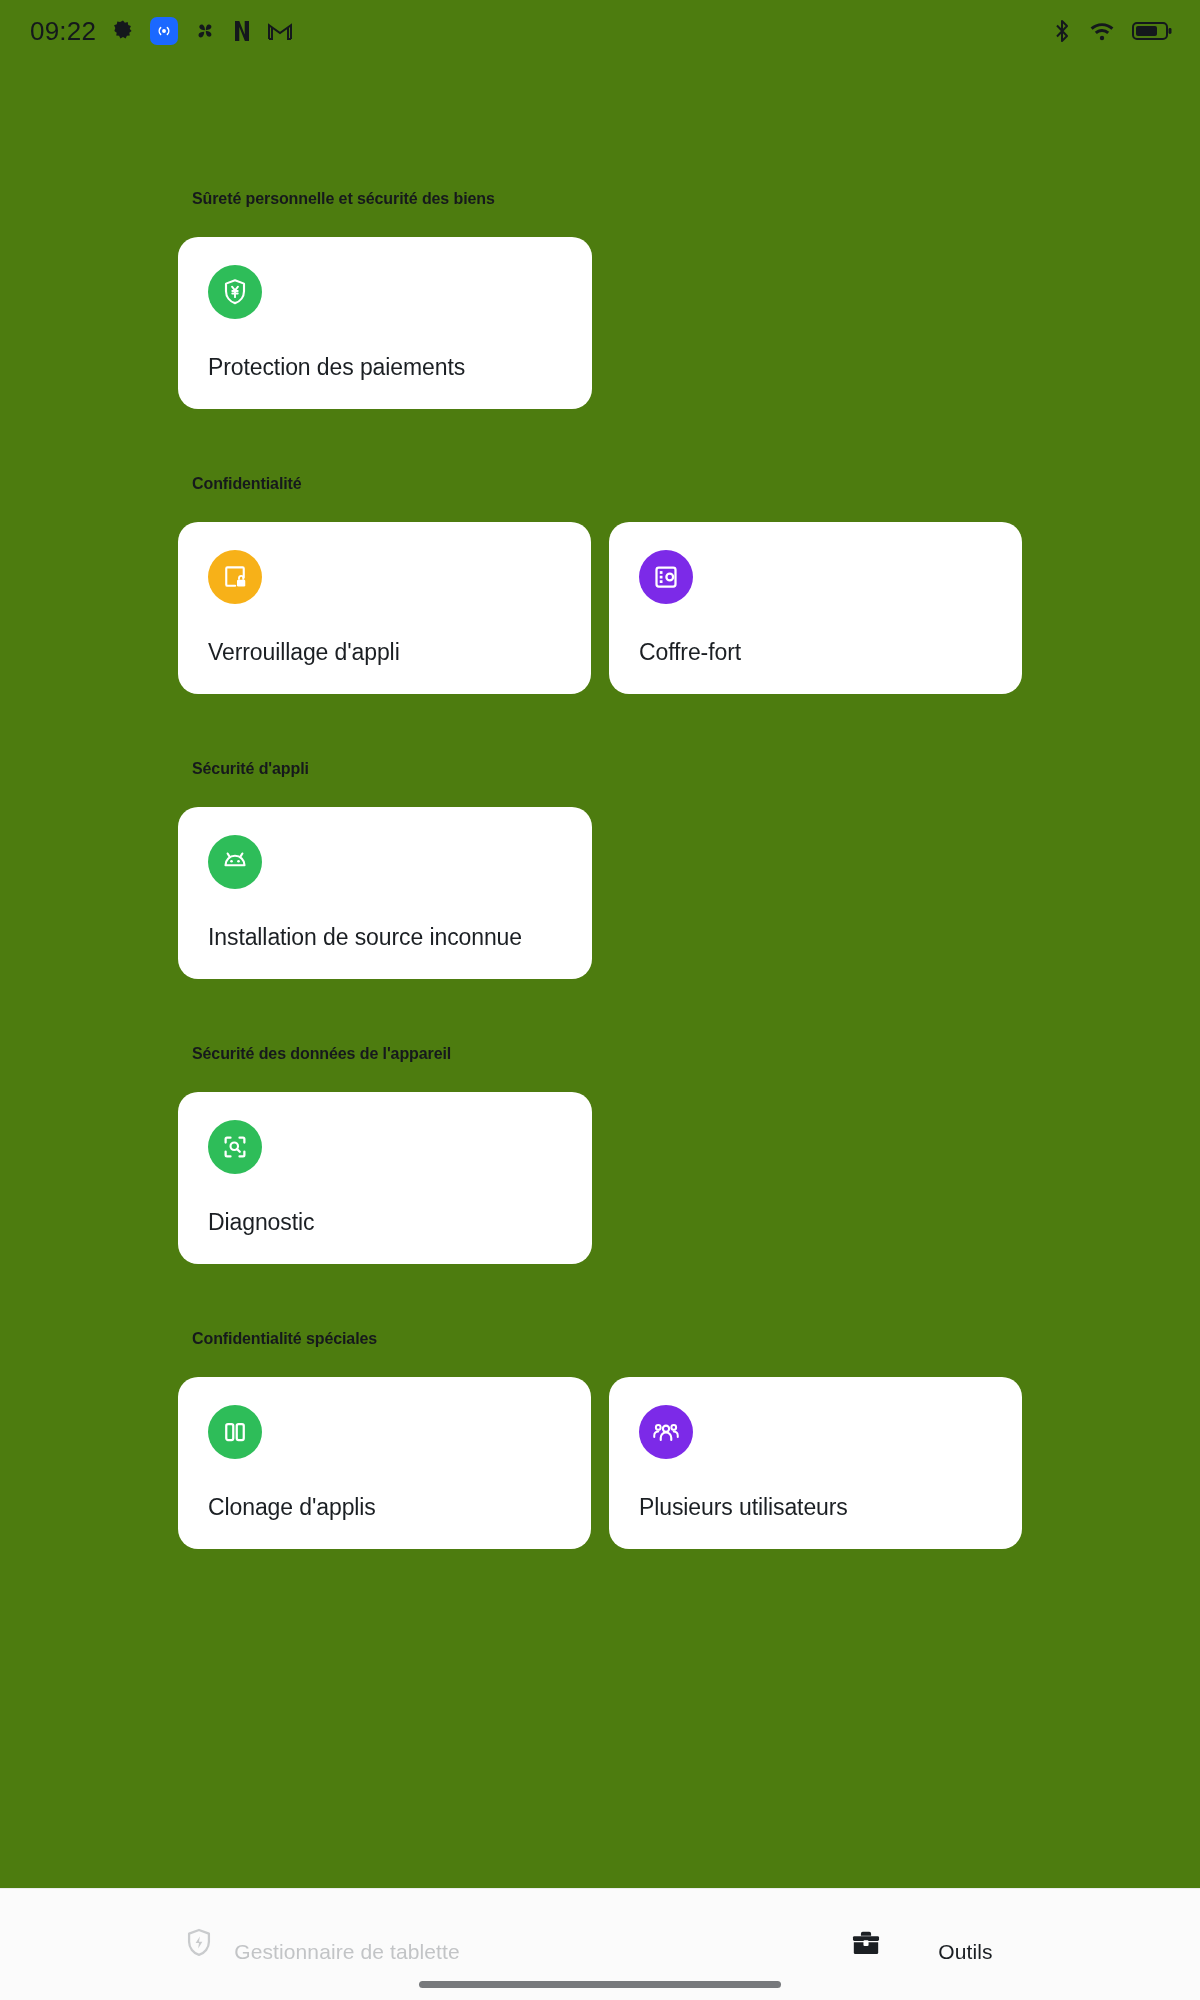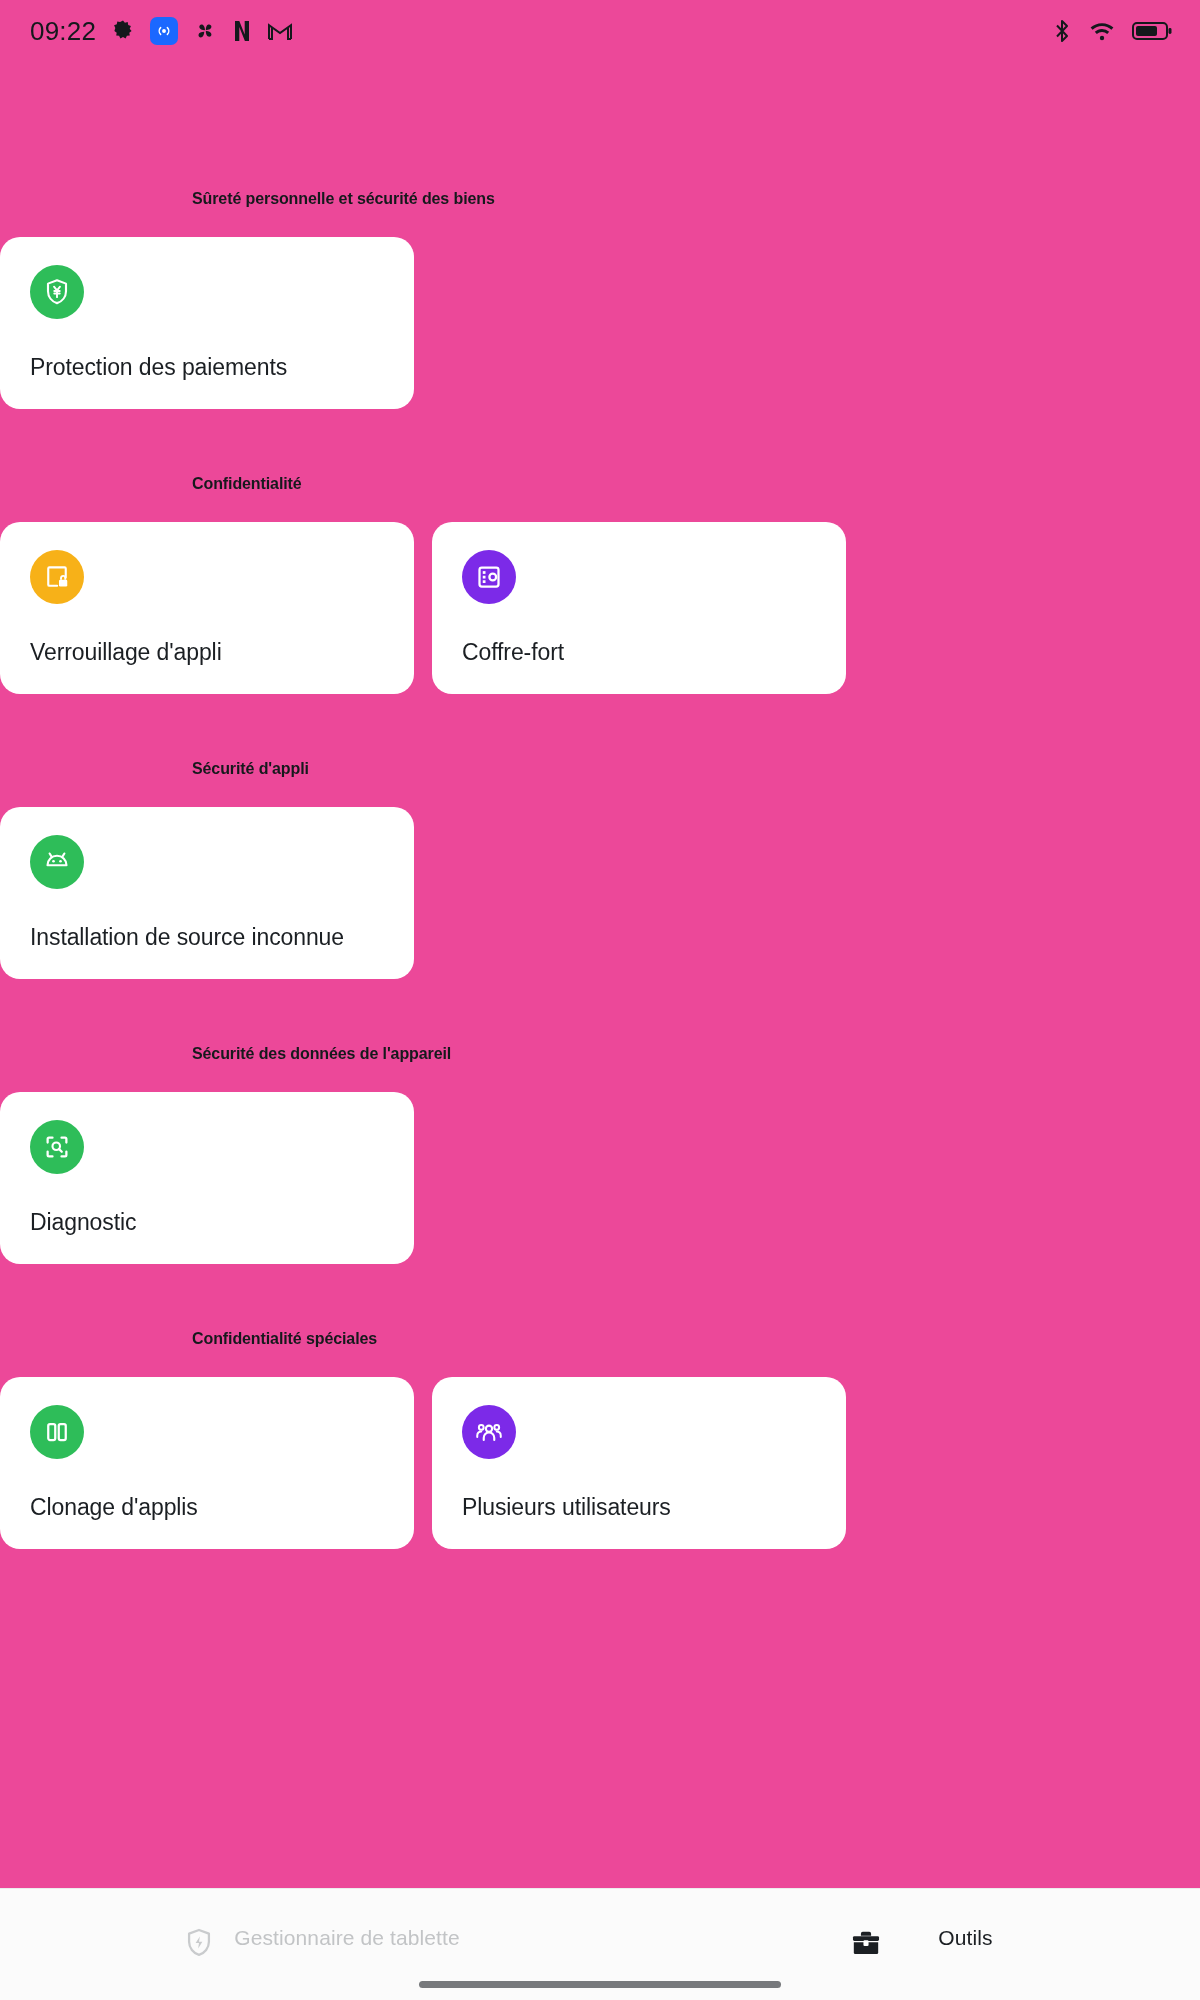--- a/index.html
+++ b/index.html
@@ -2,59 +2,59 @@
 <html><head>
 <meta charset="utf-8">
 <style>
   * { margin:0; padding:0; box-sizing:border-box; }
   html, body {
     width:1200px; height:2000px;
     background:#f7f7f7;
     font-family:"Liberation Sans", sans-serif;
     overflow:hidden;
   }
-  .screen { position:relative; width:1200px; height:2000px; background:#ec4899;
+  .screen { position:relative; width:1200px; height:2000px; background:#4d7c0f;
             display:flex; flex-direction:column; }
 
   
   .statusbar { height:62px; flex:0 0 62px; display:flex; align-items:center;
                padding:0 28px 0 30px; }
   .sb-left { display:flex; align-items:center; gap:15px; }
   .sb-time { font-size:26px; color:#14181c; letter-spacing:.2px;
              font-family:"Liberation Sans", sans-serif; }
   .sb-right { margin-left:auto; display:flex; align-items:center; gap:16px; }
   .sb-ico { display:flex; align-items:center; justify-content:center; }
   .sb-badge { width:28px; height:28px; border-radius:7px; background:#1b68ff;
               display:flex; align-items:center; justify-content:center; }
 
   
   .content { flex:1 1 auto; padding:0 0 0 0; overflow:hidden; }
   .section { padding:0 0 0 0; }
   .sec-title { font-size:16px; font-weight:bold; color:#16191c;
                padding-left:192px; letter-spacing:-.1px; }
 
-  .cards { display:flex; padding-right:178px; gap:18px; }
+  .cards { display:flex; padding-left:178px; padding-right:178px; gap:18px; }
   .card { width:414px; height:172px; background:#ffffff; border-radius:20px;
           padding:28px 0 0 30px; position:relative; }
 
   .ico-circle { width:54px; height:54px; border-radius:50%;
                 display:flex; align-items:center; justify-content:center; }
   .card-label { position:absolute; left:30px; bottom:28px;
                 font-size:23px; color:#1b1f23; letter-spacing:-.1px;
                 white-space:nowrap; }
 
   
   .gap-top-1 { height:128px; }
   .gap-h-sec { height:29px; }   
   .gap-sec    { height:66px; }  
 
   
   .bottomnav { flex:0 0 112px; height:112px; background:#fbfbfb;
                border-top:1px solid #ececec; display:flex; align-items:center; }
-  .nav-item { flex:1 1 50%; display:flex; align-items:flex-start; justify-content:center;
+  .nav-item { flex:1 1 50%; display:flex; align-items:flex-end; justify-content:center;
               gap:18px;padding-left:42px; }
   .nav-label { font-size:21px; letter-spacing:.1px; }
   .nav-label.inactive { color:#c2c4c6; }
   .nav-label.active { color:#1b1f23;margin-left:37px; }
   .home-bar-wrap { position:absolute; left:0; right:0; bottom:12px;
                    display:flex; justify-content:center; }
   .home-bar { width:362px; height:7px; border-radius:4px; background:#77797c; }
 </style>
 </head>
 <body>

